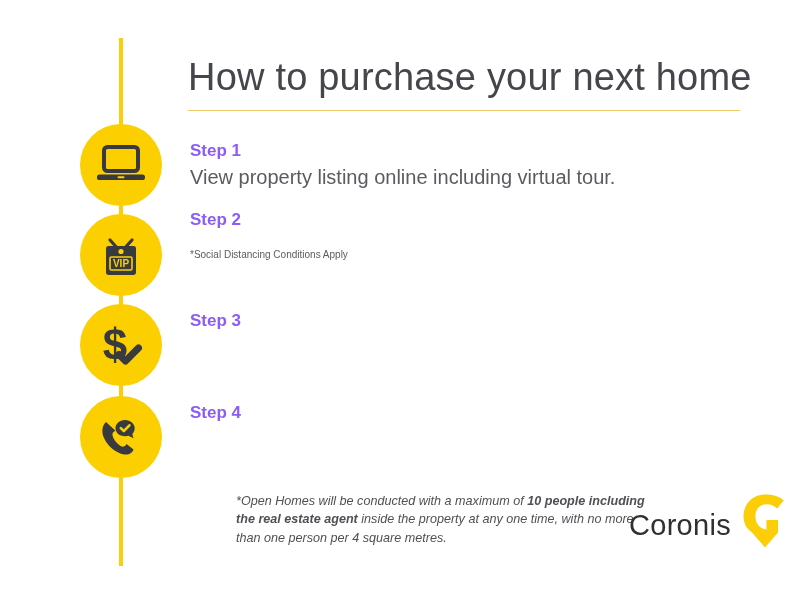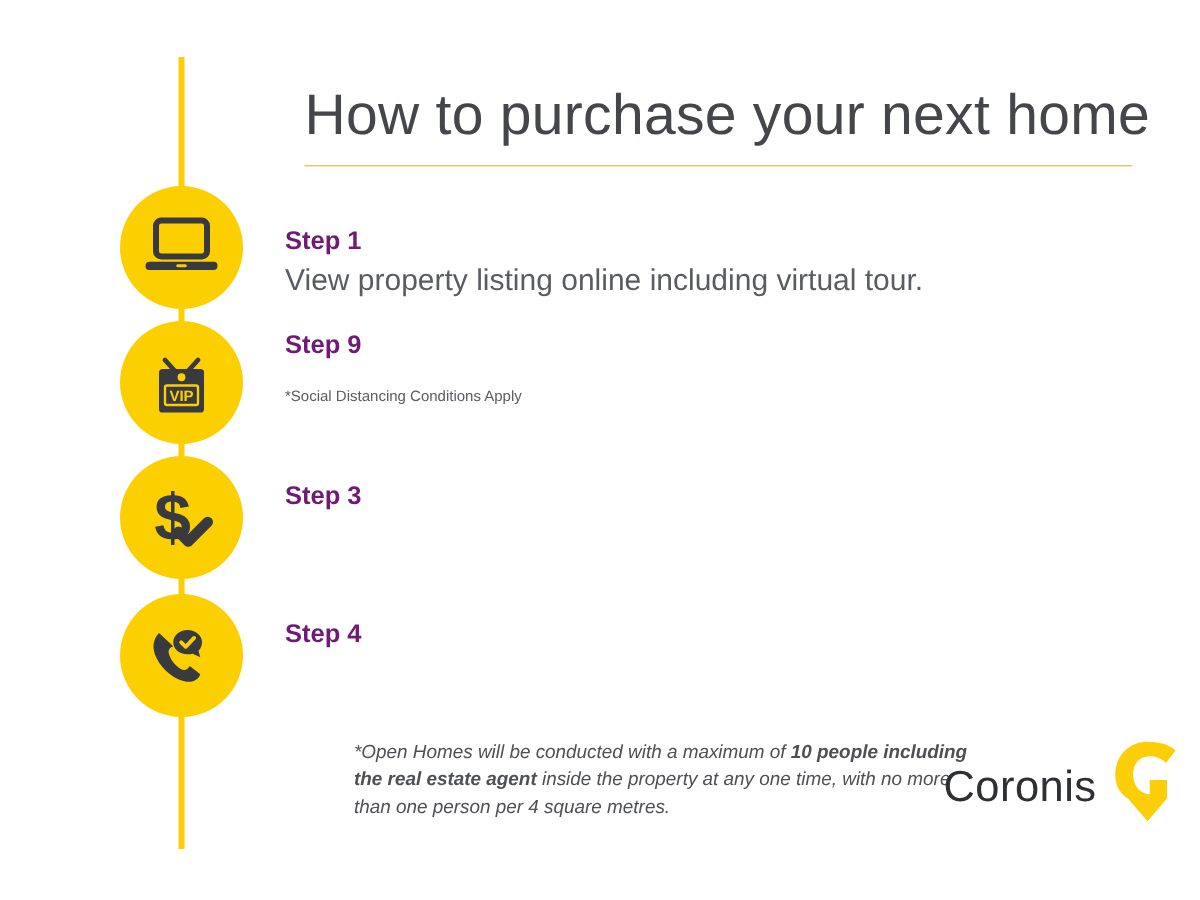--- a/index.html
+++ b/index.html
@@ -39,21 +39,21 @@
     background: #FCCF00;
     display: flex;
     align-items: center;
     justify-content: center;
   }
   .step-circle svg { display: block; }
 
   
   .header {
     position: absolute;
-    left: 203px;
+    left: 188px;
     top: 56px;
     width: 556px;
   }
   .header h1 {
     font-size: 38px;
     font-weight: 300;
     color: #44464B;
     letter-spacing: 0.2px;
     line-height: 1.15;
     white-space: nowrap;
@@ -67,24 +67,23 @@
 
   
   .step-block {
     position: absolute;
     left: 190px;
     width: 556px;
   }
   .step-title {
     font-size: 17px;
     font-weight: bold;
-    color: #701a75;
+    color: #8b5cf6;
     line-height: 1.35;
     margin-bottom: 1px;
-    margin-top: 10px;
   }
   .step-desc {
     font-size: 20px;
     font-weight: 300;
     color: #5A5C61;
     line-height: 1.30;
   }
   .step-note {
     font-size: 10px;
     font-weight: 400;
@@ -181,21 +180,21 @@
     <h1>How to purchase your next home</h1>
     <div class="header-rule"></div>
   </div>
 
   <div class="step-block" style="top:140px;">
     <div class="step-title">Step 1</div>
     <div class="step-desc">View property listing online including virtual tour.</div>
   </div>
 
   <div class="step-block" style="top:209px;">
-    <div class="step-title">Step 9</div>
+    <div class="step-title">Step 2</div>
     <div class="step-note">*Social Distancing Conditions Apply</div>
   </div>
 
   <div class="step-block" style="top:310px;">
     <div class="step-title">Step 3</div>
   </div>
 
   <div class="step-block" style="top:402px;">
     <div class="step-title">Step 4</div>
   </div>

